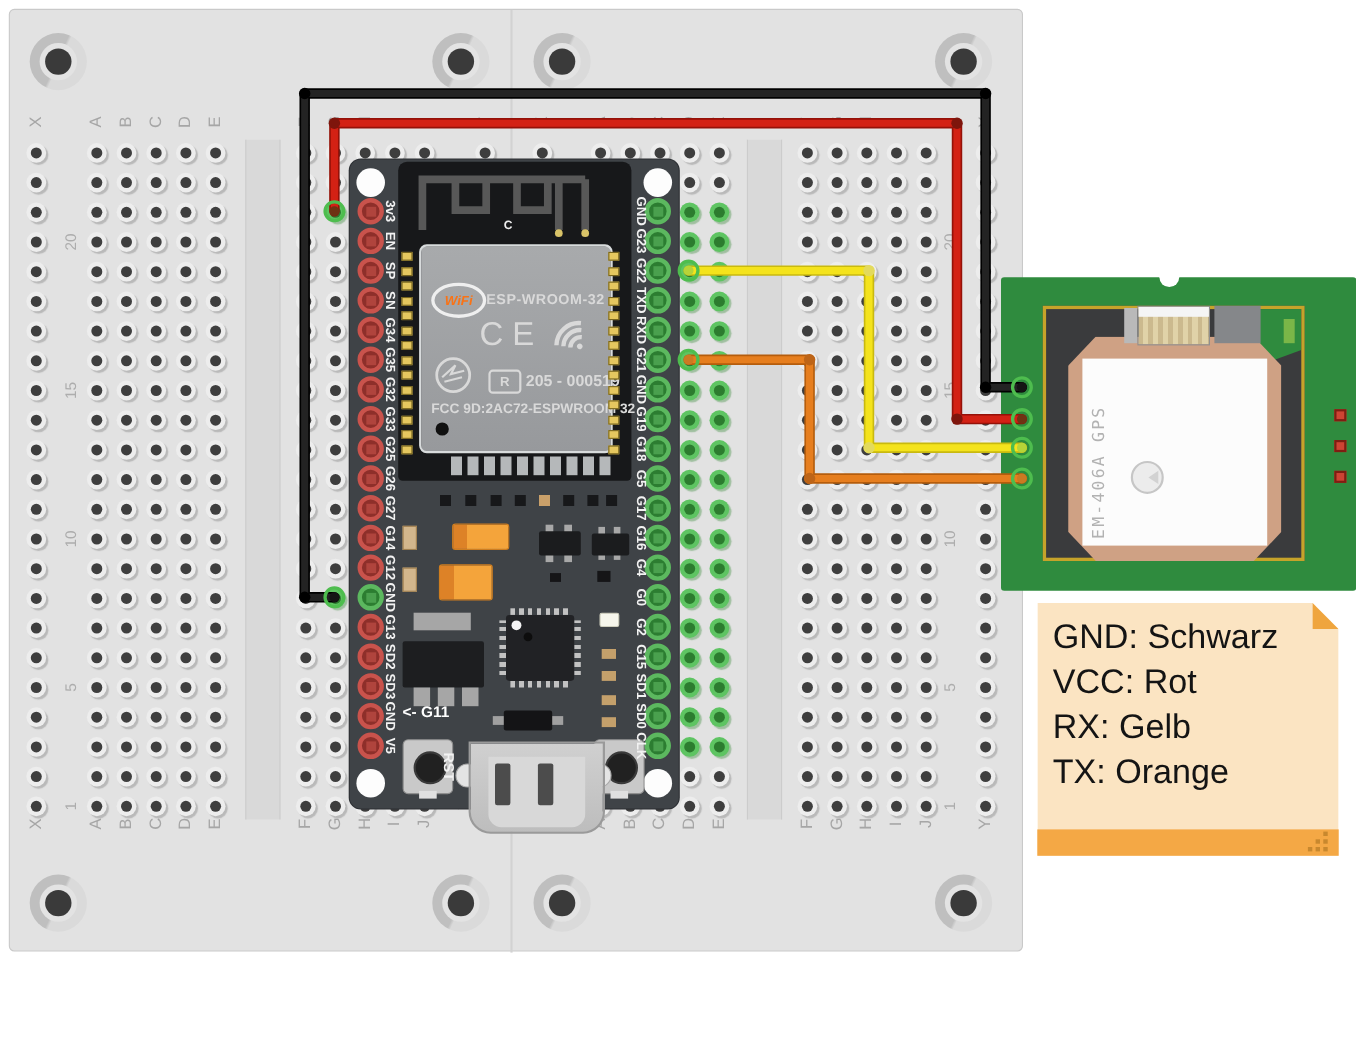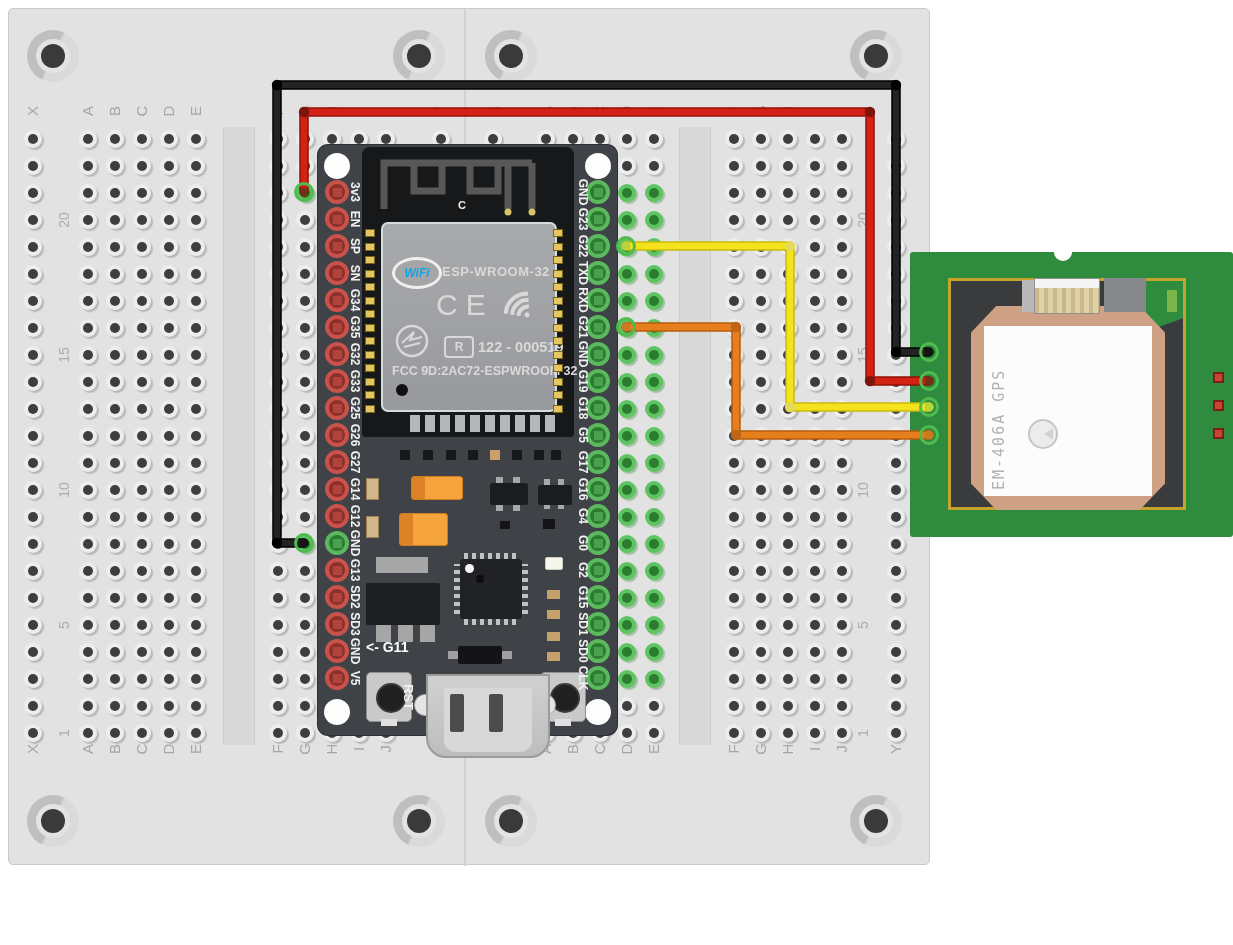--- a/index.html
+++ b/index.html
@@ -693,37 +693,37 @@
     <div class="abs" style="left:44px;top:2px;width:212px;height:290px;background:#17181a;border-radius:8px 8px 4px 4px;"></div>
     <svg class="abs" style="left:44px;top:2px;" width="212" height="75">
       <path d="M22,62 V16 H170 M52,16 V44 H80 V16 M108,16 V44 H136 V16 M146,16 V62 M170,16 V62" stroke="#585858" stroke-width="7" fill="none"></path>
       <circle cx="146" cy="65" r="3.5" fill="#d9c368"></circle>
         <circle cx="170" cy="65" r="3.5" fill="#d9c368"></circle>
     </svg>
     <div class="abs" style="left:140px;top:54px;width:14px;font-size:11px;font-weight:bold;color:#eee;">C</div>
 
     <div class="abs" style="left:63px;top:77px;width:176px;height:190px;background:linear-gradient(#a8aaac,#97999c);border:2px solid #d8dbdc;border-radius:7px;box-sizing:border-box;"></div>
 
-    <div class="abs" style="left:74px;top:112px;width:44px;height:26px;border:3px solid #efefef;border-radius:50%;text-align:center;line-height:26px;font-size:12px;font-style:italic;font-weight:bold;color:#0ea5e9;">WiFi</div>
+    <div class="abs" style="left:74px;top:112px;width:44px;height:26px;border:3px solid #efefef;border-radius:50%;text-align:center;line-height:26px;font-size:12px;font-style:italic;font-weight:bold;color:#f97316;">WiFi</div>
     <div class="abs shieldtxt" style="left:124px;top:119px;font-size:13px;letter-spacing:.5px;">ESP-WROOM-32</div>
     <div class="abs" style="left:118px;top:143px;font-size:30px;color:#d9d9d9;letter-spacing:8px;">CE</div>
     <svg class="abs" style="left:178px;top:138px;" width="46" height="46">
       <g transform="rotate(-42 23 23)" stroke="#d9d9d9" stroke-width="4" fill="none">
         <circle cx="23" cy="35" r="2.5" fill="#d9d9d9" stroke="none"></circle>
         <path d="M16,30 A9.5,9.5 0 0 1 30,30"></path>
         <path d="M12,25 A15,15 0 0 1 34,25"></path>
         <path d="M8,20 A20.5,20.5 0 0 1 38,20"></path>
       </g>
     </svg>
     <svg class="abs" style="left:76px;top:178px;" width="36" height="36">
       <circle cx="18" cy="18" r="15" stroke="#d9d9d9" stroke-width="2.5" fill="none"></circle>
       <path d="M8,20 L20,9 L16,17 L28,14 M10,24 L26,20" stroke="#d9d9d9" stroke-width="2" fill="none"></path>
     </svg>
     <div class="abs" style="left:126px;top:191px;width:26px;height:18px;border:2px solid #d9d9d9;border-radius:4px;text-align:center;line-height:18px;font-size:12px;font-weight:bold;color:#d9d9d9;box-sizing:content-box;">R</div>
-    <div class="abs shieldtxt" style="left:160px;top:194px;font-size:14.5px;">122 - 000519</div>
+    <div class="abs shieldtxt" style="left:160px;top:194px;font-size:14.5px;">205 - 000519</div>
     <div class="abs shieldtxt" style="left:74px;top:219px;font-size:12.5px;">FCC 9D:2AC72-ESPWROOM 32</div>
     <div class="abs" style="left:78px;top:239px;width:12px;height:12px;border-radius:50%;background:#101010;"></div>
 
     <div class="abs" style="left:48px;top:333px;width:13px;height:22px;background:#d2b68c;border:1px solid #a08050;box-sizing:border-box;"></div>
     <div class="abs" style="left:48px;top:371px;width:13px;height:22px;background:#d2b68c;border:1px solid #a08050;box-sizing:border-box;"></div>
     <div class="abs" style="left:93px;top:331px;width:52px;height:24px;background:linear-gradient(90deg,#dd8227 0 13px,#f4a43b 13px);border:1px solid #cf7d1e;border-radius:3px;box-sizing:border-box;"></div>
     <div class="abs" style="left:81px;top:368px;width:49px;height:33px;background:linear-gradient(90deg,#dd8227 0 13px,#f4a43b 13px);border:1px solid #cf7d1e;border-radius:3px;box-sizing:border-box;"></div>
     <div class="abs" style="left:178px;top:332px;width:7px;height:34px;background:#a8a8a8;"></div>
     <div class="abs" style="left:195px;top:332px;width:7px;height:34px;background:#a8a8a8;"></div>
     <div class="abs" style="left:172px;top:338px;width:38px;height:22px;background:#1b1c1e;border-radius:2px;"></div>
@@ -946,14 +946,32 @@
       <path d="M626,327 L736,327 L736,435 L929,435" stroke="#b55d0d" stroke-width="9.5" fill="none" stroke-linecap="round" stroke-linejoin="round"></path>
       <path d="M626,327 L736,327 L736,435 L929,435" stroke="#e67e1e" stroke-width="6.5" fill="none" stroke-linecap="round" stroke-linejoin="round"></path>
       <circle cx="736" cy="327" r="5.2" fill="#bd6417"></circle>
       <circle cx="736" cy="435" r="5.2" fill="#bd6417"></circle>
       <circle cx="626" cy="327" r="8.5" stroke="#4ebd4e" stroke-width="3" fill="none"></circle>
       <circle cx="626" cy="327" r="4.5" fill="#cb7a22"></circle>
       <circle cx="929" cy="435" r="8.5" stroke="#4ebd4e" stroke-width="3" fill="none"></circle>
       <circle cx="929" cy="435" r="4.5" fill="#cb7a22"></circle>
     </svg>
 
+  <div id="note" class="abs">
+    <div class="abs" style="left:0;top:0;width:274px;height:230px;background:#fbe4c2;clip-path:polygon(0 0,250px 0,274px 24px,274px 230px,0 230px);"></div>
+    <div class="abs" style="left:250px;top:0;width:24px;height:24px;background:#efa53e;clip-path:polygon(0 0,100% 100%,0 100%);"></div>
+    <div class="abs" style="left:14px;top:10px;">
+      <div class="nline">GND: Schwarz</div>
+      <div class="nline">VCC: Rot</div>
+      <div class="nline">RX: Gelb</div>
+      <div class="nline">TX: Orange</div>
+    </div>
+    <div class="abs" style="left:0;top:206px;width:274px;height:24px;background:#f4a845;">
+      <div class="abs" style="left:246px;top:16px;width:4px;height:4px;background:#c8882e;"></div>
+      <div class="abs" style="left:253px;top:16px;width:4px;height:4px;background:#c8882e;"></div>
+      <div class="abs" style="left:260px;top:16px;width:4px;height:4px;background:#c8882e;"></div>
+      <div class="abs" style="left:253px;top:9px;width:4px;height:4px;background:#c8882e;"></div>
+      <div class="abs" style="left:260px;top:9px;width:4px;height:4px;background:#c8882e;"></div>
+      <div class="abs" style="left:260px;top:2px;width:4px;height:4px;background:#c8882e;"></div>
+    </div>
+  </div>
 
 </div>
 
 </body></html>

